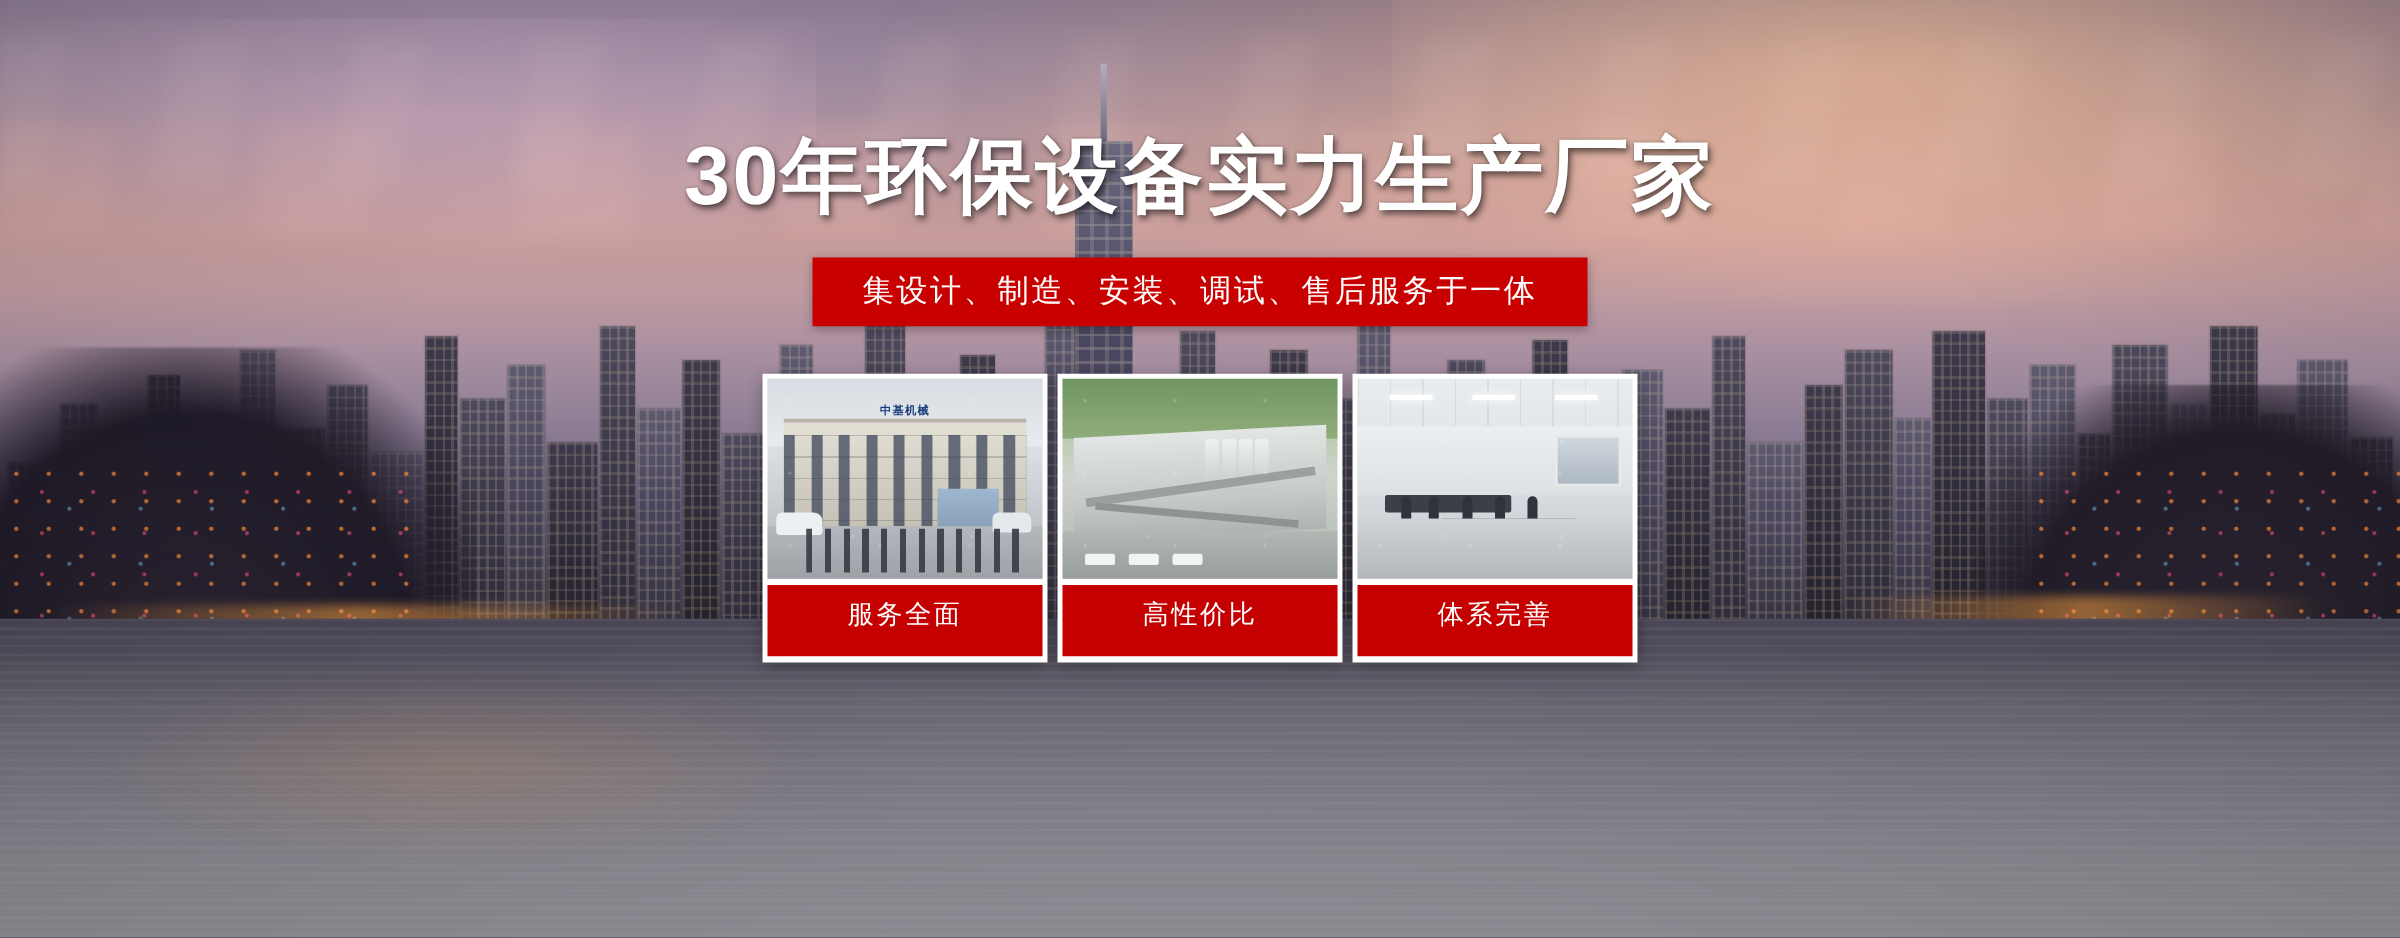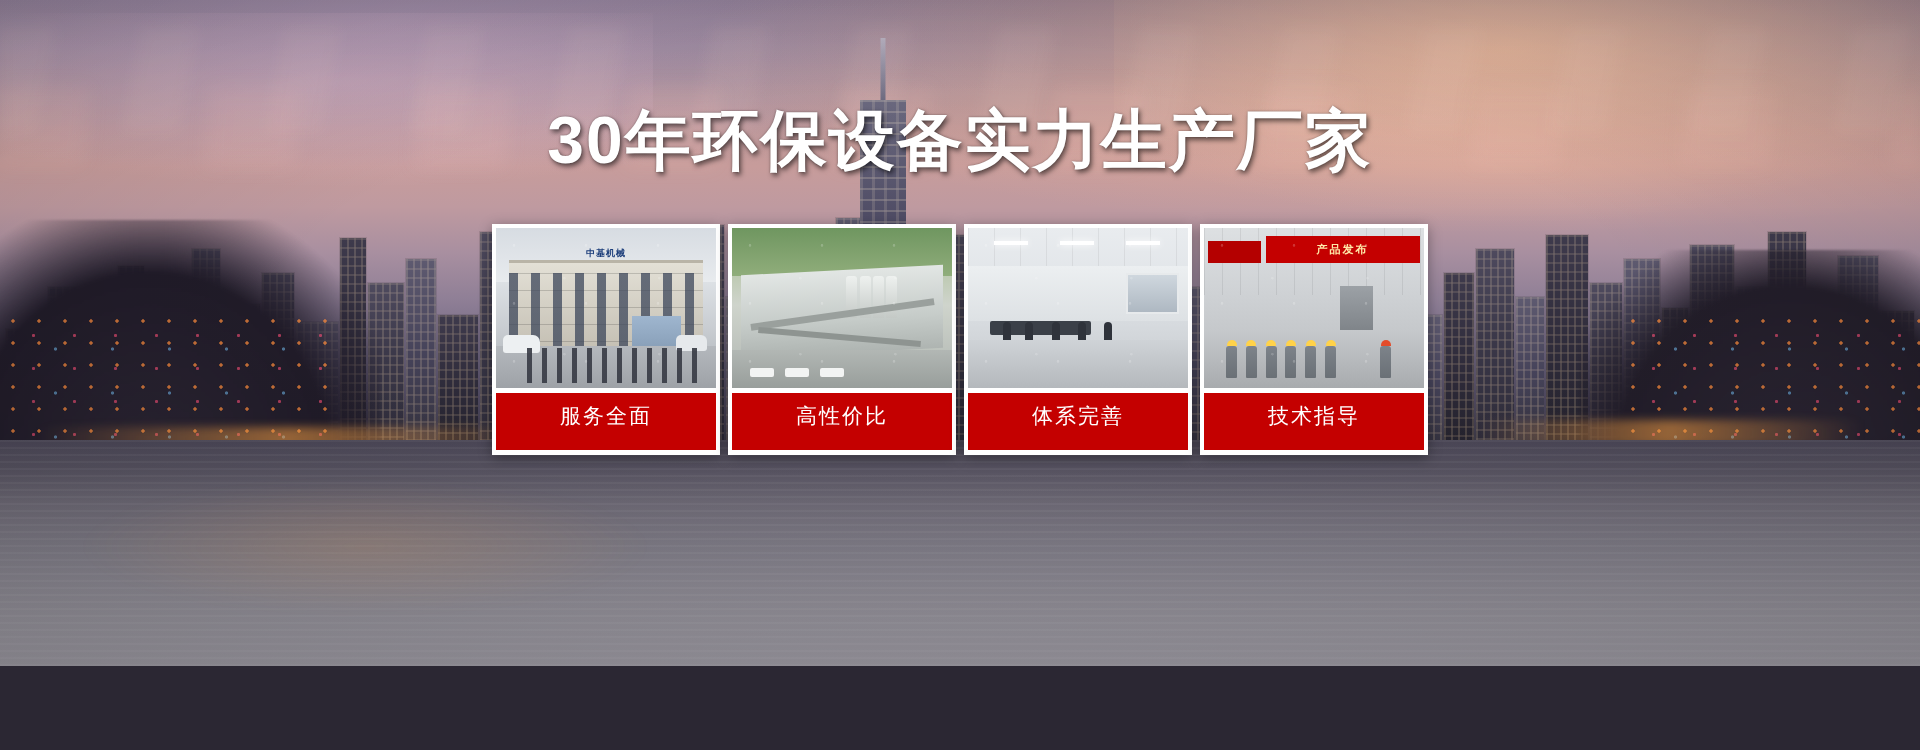--- a/index.html
+++ b/index.html
@@ -4,21 +4,21 @@
 <style>
   * { margin:0; padding:0; box-sizing:border-box; }
   html,body { width:1920px; height:750px; overflow:hidden; }
   body {
     font-family:"Liberation Sans","DejaVu Sans",sans-serif;
     background:#2b2733;
   }
 
   .banner {
     position:relative;
-    width:1920px; height:666px;
+    width:1920px; height:750px;
     overflow:hidden;
   }
 
   
   .bg-sky {
     position:absolute; inset:0;
     background:
       radial-gradient(ellipse 70% 45% at 78% 8%, rgba(255,186,150,.55) 0%, rgba(255,160,140,0) 60%),
       radial-gradient(ellipse 55% 35% at 20% 4%, rgba(196,170,205,.45) 0%, rgba(196,170,205,0) 65%),
       linear-gradient(180deg,
@@ -379,20 +379,21 @@
   <div class="water"></div>
   <div class="water-shimmer"></div>
   <div class="water-reflect"></div>
 
   <div class="vignette"></div>
 
   <div class="content">
 
     <div class="headline">30年环保设备实力生产厂家</div>
 
+    <div class="subtitle-bar">集设计、制造、安装、调试、售后服务于一体</div>
 
     <div class="cards">
 
       <div class="card">
         <div class="card-photo p1">
           <div class="sky"></div>
           <div class="block"></div>
           <div class="win"></div>
           <div class="logo">中基机械</div>
           <div class="ent"></div>
@@ -438,34 +439,16 @@
           <div class="ppl" style="left:26%;"></div>
           <div class="ppl" style="left:38%;"></div>
           <div class="ppl" style="left:50%;"></div>
           <div class="ppl" style="left:62%;"></div>
           <div class="floor"></div>
           <div class="wm"></div>
         </div>
         <div class="card-caption">体系完善</div>
       </div>
 
-      <div class="card">
-        <div class="card-photo p4">
-          <div class="shed"></div>
-          <div class="ban2"></div>
-          <div class="redban">产品发布</div>
-          <div class="door"></div>
-          <div class="floor4"></div>
-          <div class="worker" style="left:10%;"></div>
-          <div class="worker" style="left:19%;"></div>
-          <div class="worker" style="left:28%;"></div>
-          <div class="worker" style="left:37%;"></div>
-          <div class="worker" style="left:46%;"></div>
-          <div class="worker" style="left:55%;"></div>
-          <div class="worker r" style="left:80%;"></div>
-          <div class="wm"></div>
-        </div>
-        <div class="card-caption">技术指导</div>
-      </div>
 
     </div>
   </div>
 </div>
 
 </body></html>

